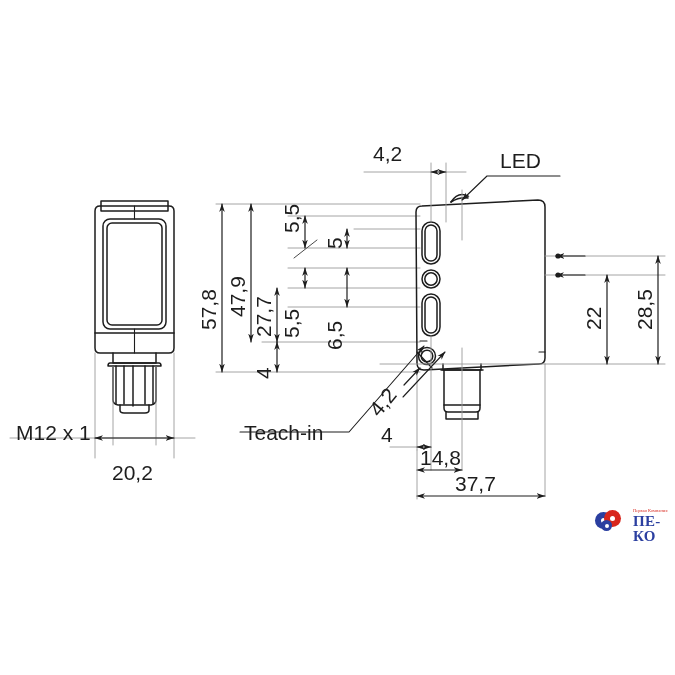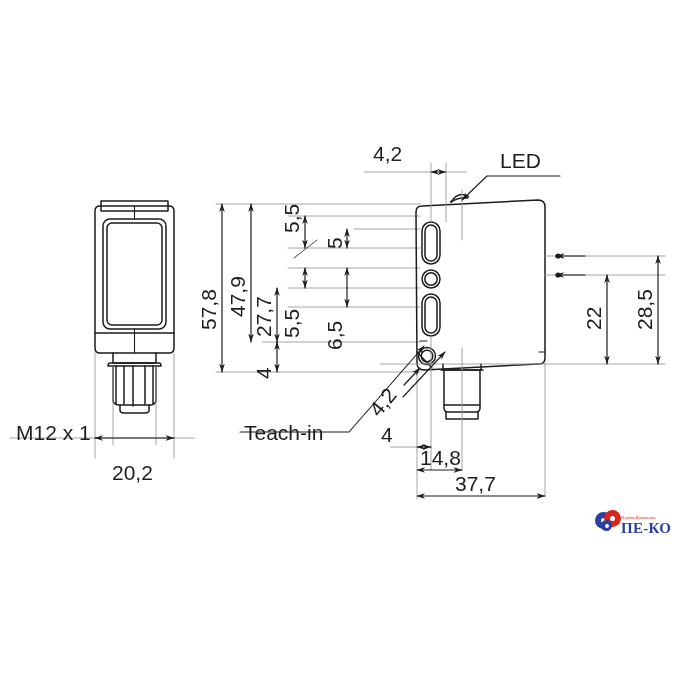--- a/index.html
+++ b/index.html
@@ -17,21 +17,21 @@
       box-shadow:0 0 0 2px #2b3fa0;}
   .g1:after{content:"";position:absolute;left:4px;top:4px;width:5px;height:5px;
       background:#fff;border-radius:50%;}
   .g2{left:9px;top:1px;width:13px;height:13px;background:#d8261c;
       box-shadow:0 0 0 2px #d8261c;}
   .g2:after{content:"";position:absolute;left:4px;top:4px;width:5px;height:5px;
       background:#fff;border-radius:50%;}
   .g3{left:4px;top:9px;width:11px;height:11px;background:#2b3fa0;}
   .g3:after{content:"";position:absolute;left:3.5px;top:3.5px;width:4px;height:4px;
       background:#fff;border-radius:50%;}
-  .logo-txt{margin-left:2px;line-height:1;}
+  .logo-txt{margin-left:14px;line-height:1;}
   .logo-sub{font-size:4.4px;color:#d8261c;letter-spacing:.1px;white-space:nowrap;
       font-family:"Liberation Serif", serif;}
   .logo-main{font-size:15px;color:#2b3fa0;font-family:"Liberation Serif", serif;
       font-weight:bold;letter-spacing:.3px;line-height:1;margin-top:-1px;}
 </style>
 </head>
 <body>
 
 <div id="stage">
 

